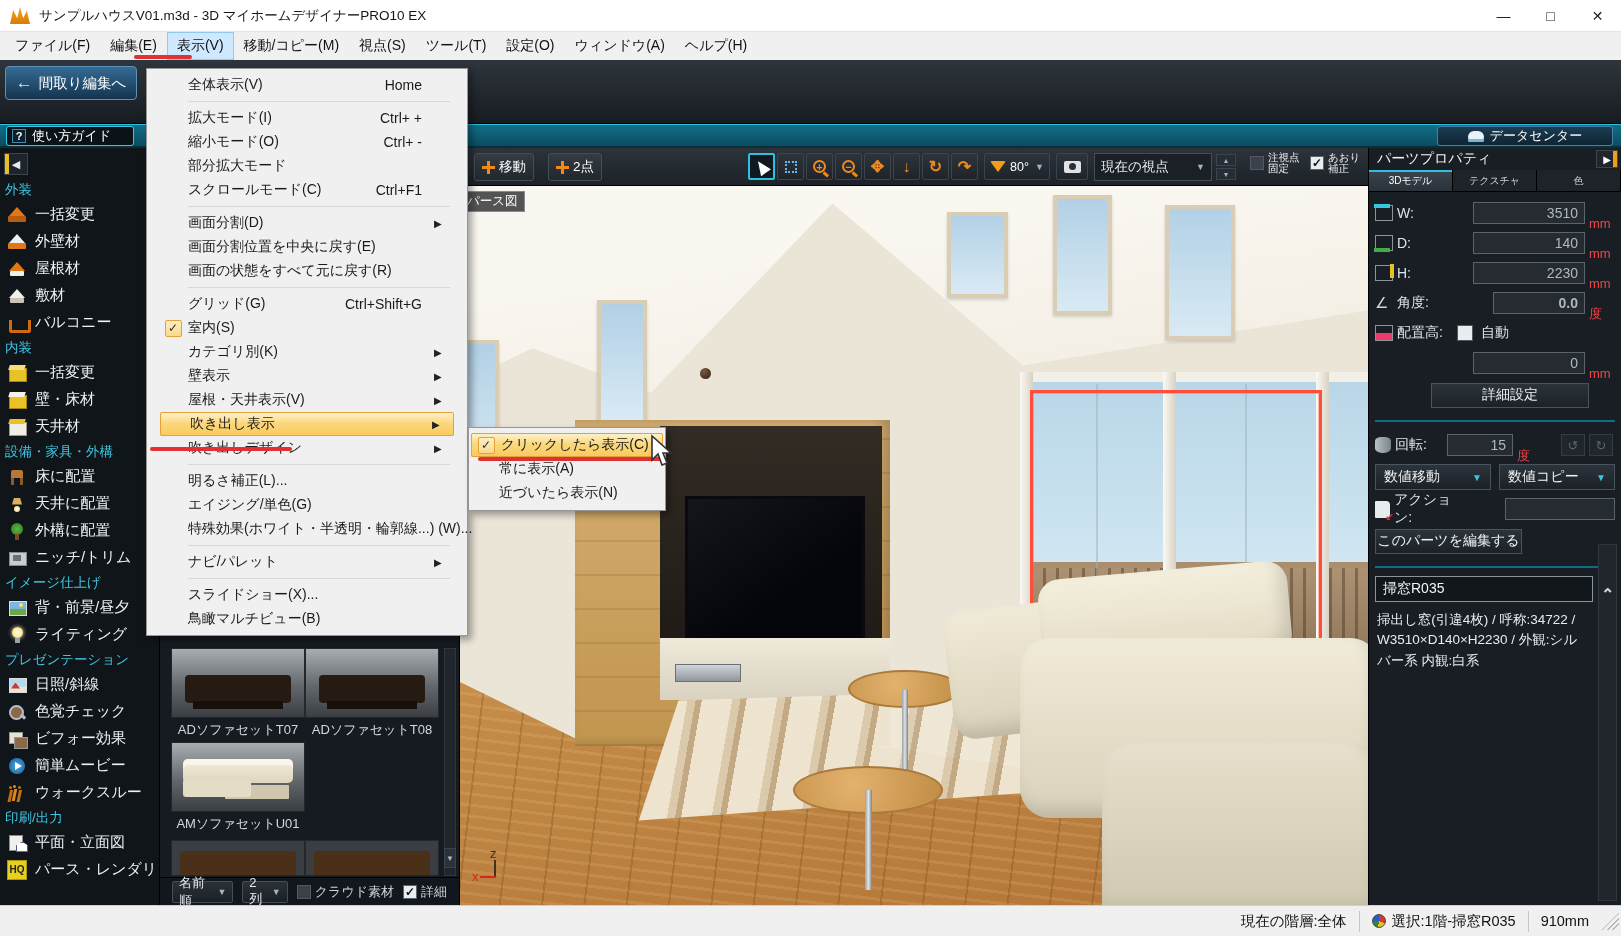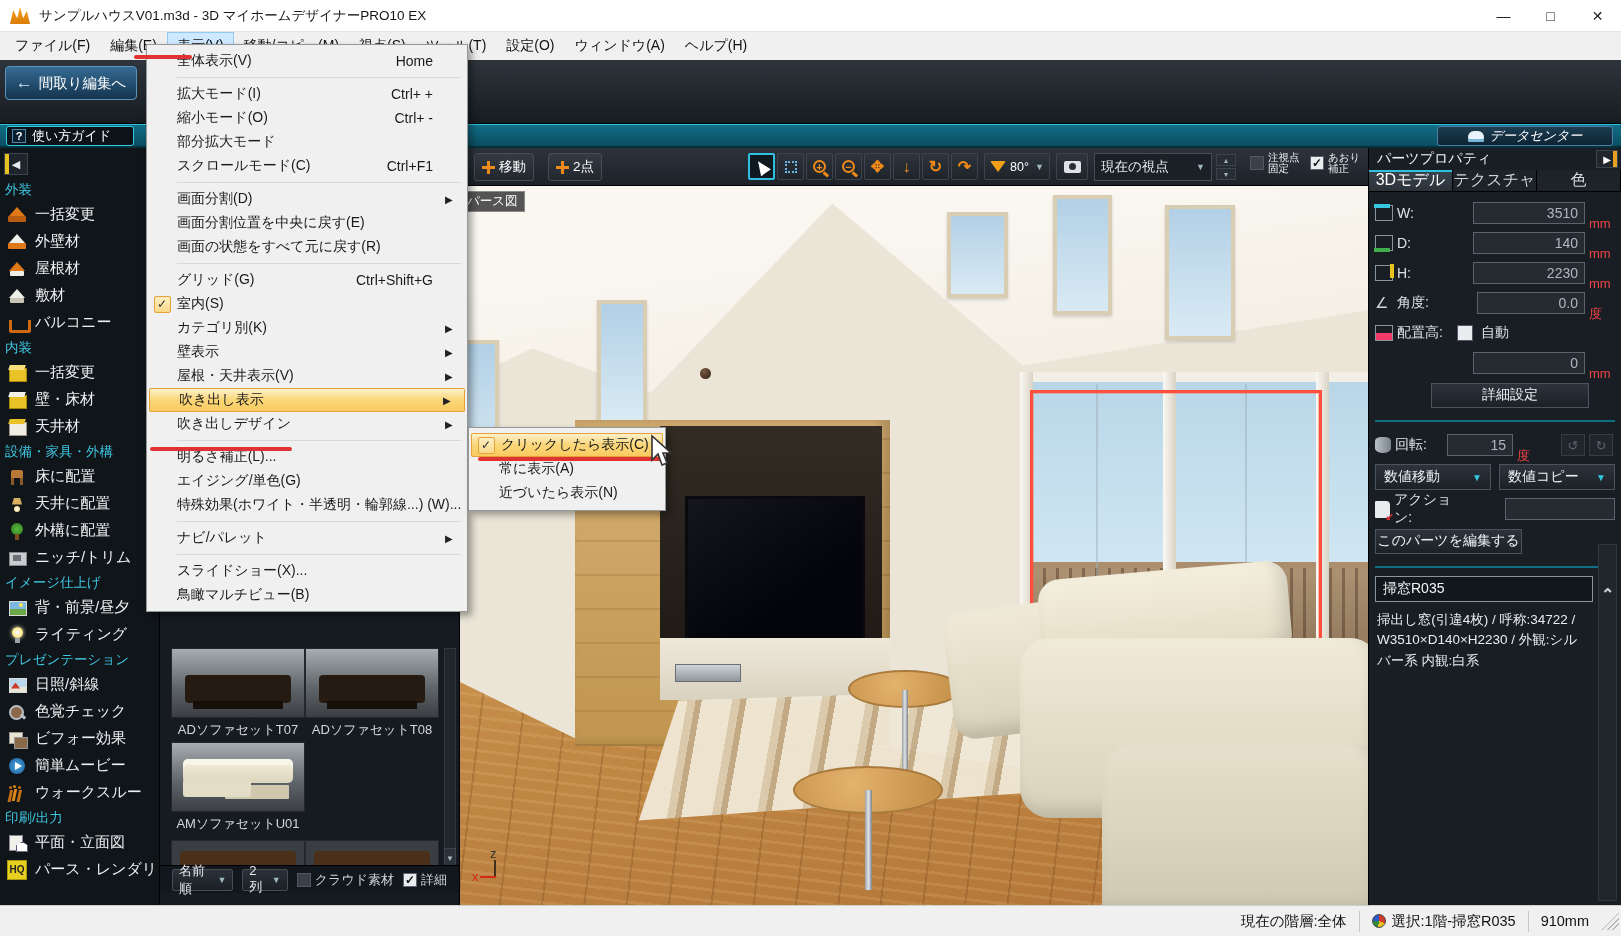--- a/index.html
+++ b/index.html
@@ -43,21 +43,21 @@
   .ic-cyl{width:14px;height:14px;background:linear-gradient(90deg,#7fd4e8,#3aa8c8);border-radius:50% 50% 45% 45%/22% 22% 30% 30%;}
   .ic-pyr{width:0;height:0;border-left:8px solid transparent;border-right:8px solid transparent;border-bottom:13px solid #e8c24a;}
   .ic-pen{width:22px;height:22px;position:relative;}
   .ic-pen::before{content:"";position:absolute;left:3px;top:9px;width:17px;height:5px;background:linear-gradient(#fafafa,#9aa2a8);transform:rotate(-38deg);border-radius:1px;}
   .tb-checks{position:absolute;left:1287px;top:70px;display:grid;grid-template-rows:20px 20px;grid-auto-flow:column;column-gap:16px;row-gap:3px;}
   .tbchk{display:flex;align-items:center;gap:4px;color:#eef2f5;font-size:13px;white-space:nowrap;}
   .chkbox{width:14px;height:14px;background:#e9edf0;border:1px solid #5a646c;display:flex;align-items:center;justify-content:center;font-size:12px;color:#111;font-weight:bold;line-height:1;}
 
   
   .tealbar{position:absolute;left:0;top:124px;width:1621px;height:24px;background:linear-gradient(#127089,#0a4d60);box-shadow:inset 0 1px 0 #2ec0de;border-bottom:2px solid #06303c;}
-  .dc-btn{position:absolute;left:1437px;top:126px;width:176px;height:20px;background:linear-gradient(#1c3d52,#0e2434);border:1px solid #4a80a8;border-radius:3px;color:#fff;font-size:13px;display:flex;align-items:center;justify-content:center;gap:6px;font-style:italic;}
+  .dc-btn{position:absolute;left:1437px;top:126px;width:176px;height:20px;background:linear-gradient(#1c3d52,#0e2434);border:1px solid #4a80a8;border-radius:3px;color:#fff;font-size:13px;display:flex;align-items:center;justify-content:center;gap:6px;}
   .ic-cloud2{width:16px;height:11px;background:#e8f2f8;border-radius:6px 6px 2px 2px;box-shadow:inset 0 -3px 0 #79b7d8;}
 
   
   .back-btn{position:absolute;left:5px;top:66px;width:132px;height:34px;background:linear-gradient(#356b94,#14344f);border:1px solid #5b93bd;border-radius:4px;color:#fff;font-size:14.5px;display:flex;align-items:center;justify-content:center;gap:6px;z-index:5;}
   .back-arrow{font-size:17px;color:#cfe6f5;}
   .guide-btn{position:absolute;left:6px;top:126px;width:128px;height:20px;background:#0c1318;border:1px solid #35cadf;border-radius:3px;color:#fff;font-size:13px;display:flex;align-items:center;gap:6px;padding:0 5px;z-index:5;}
   .guide-q{width:14px;height:14px;background:#0a2030;border:1px solid #4a8aa8;color:#fff;font-size:11px;display:flex;align-items:center;justify-content:center;font-weight:bold;}
 
   
   .sidebar{position:absolute;left:0;top:148px;width:160px;height:757px;background:#10151a;border-right:1px solid #000;overflow:hidden;}
@@ -116,21 +116,21 @@
   .tile.dark::before{left:10%;bottom:14px;width:80%;height:28px;background:#261b12;border-radius:4px;}
   .tile.dark::after{left:16%;bottom:8px;width:68%;height:8px;background:#17100a;}
   .tile::before,.tile::after{content:"";position:absolute;}
   .tile.cream::before{left:8%;top:16px;width:84%;height:24px;background:linear-gradient(#f4eeda,#ddd6be);border-radius:5px;box-shadow:inset 0 6px 0 rgba(255,255,255,.5);}
   .tile.cream::after{left:8%;top:36px;width:52%;height:18px;background:#e4ddc6;border-radius:3px;box-shadow:40px 4px 0 -2px #cfc7ae;}
   .tlabel{height:24px;display:flex;align-items:center;justify-content:center;color:#d4d7da;font-size:13px;white-space:nowrap;}
   .tile.brown{height:36px;background:#3a3e42;}
   .tile.brown::before{left:6%;top:10px;width:88%;height:26px;background:#4a3018;border-radius:4px 4px 0 0;}
   .pal-scroll{position:absolute;right:3px;top:500px;height:228px;width:12px;background:#20262c;border:1px solid #30363c;}
   .pal-scroll-down{position:absolute;right:3px;top:700px;width:12px;height:20px;background:#2a3138;color:#aeb8c0;font-size:8px;display:flex;align-items:center;justify-content:center;border:1px solid #3c444c;}
-  .pal-controls{position:absolute;left:0;bottom:12px;width:100%;height:28px;display:flex;align-items:center;gap:9px;padding:0 12px;background:#12171d;border-top:1px solid #000;}
+  .pal-controls{position:absolute;left:0;bottom:0;width:100%;height:28px;display:flex;align-items:center;gap:9px;padding:0 12px;background:#12171d;border-top:1px solid #000;}
   .mini-dd{height:22px;background:linear-gradient(#2b3138,#1b2026);border:1px solid #454e57;border-radius:2px;color:#e6eaee;font-size:13px;display:flex;align-items:center;gap:6px;padding:0 6px;}
   .palchk{display:flex;align-items:center;gap:4px;color:#cfd6db;font-size:13px;white-space:nowrap;}
   .chkbox.dim{background:#3a4148;border-color:#556;}
 
   
   .viewport{position:absolute;left:460px;top:148px;width:908px;height:757px;}
   .vp-toolbar{position:absolute;left:0;top:0;width:908px;height:38px;background:linear-gradient(#2c333b,#1d2228);border-bottom:1px solid #000;}
   .vpbtn{position:absolute;top:5px;height:28px;background:linear-gradient(#343b43,#22272d);border:1px solid #454e57;border-radius:3px;color:#fff;font-size:13.5px;display:flex;align-items:center;gap:4px;padding:0 7px;}
   .vp-ic{position:absolute;top:5px;width:27px;height:27px;background:linear-gradient(#2d343c,#1f242a);border:1px solid #3c444c;border-radius:2px;display:flex;align-items:center;justify-content:center;color:#f08a18;font-size:16px;font-weight:bold;}
   .vp-ic.active{border:2px solid #2ec0de;background:#10191f;color:#fff;}
@@ -177,21 +177,21 @@
   .axis .zl{position:absolute;left:16px;top:0;color:#333;font-size:13px;}
   .axis .vline{position:absolute;left:20px;top:14px;width:2px;height:16px;background:#40321f;}
   .axis .hline{position:absolute;left:6px;top:30px;width:16px;height:2px;background:#d42a1a;}
   .axis .xl{position:absolute;left:-2px;top:23px;color:#d42a1a;font-size:13px;}
 
   
   .panel{position:absolute;left:1368px;top:148px;width:253px;height:757px;background:#181e24;border-left:1px solid #000;color:#dde2e6;}
   .panel-title{height:22px;display:flex;align-items:center;padding:0 8px;font-size:14px;color:#f0f4f6;}
   .panel-expand{position:absolute;right:3px;top:2px;width:22px;height:18px;background:#20262c;border:1px solid #3c444c;color:#fff;font-size:10px;display:flex;align-items:center;justify-content:center;box-shadow:inset -4px 0 0 #e8a020;}
   .tabs{display:flex;height:22px;border-bottom:1px solid #000;}
-  .tab{flex:1;display:flex;align-items:center;justify-content:center;font-size:16px;background:#1d2329;color:#cfd6db;border-right:1px solid #000;text-align:center;}
+  .tab{flex:1;display:flex;align-items:center;justify-content:center;font-size:10px;background:#1d2329;color:#cfd6db;border-right:1px solid #000;text-align:center;}
   .tab.active{background:linear-gradient(#3a444c,#2a323a);box-shadow:inset 0 2px 0 #2ec0de;color:#fff;}
   .prow{display:flex;align-items:center;height:30px;padding:0 6px;gap:4px;}
   .plabel{font-size:14px;width:56px;}
   .plabel.narrow{width:30px;}
   .pinput{margin-left:auto;width:112px;height:22px;background:#252b31;border:1px solid #5a646c;color:#aeb8c0;font-size:14px;display:flex;align-items:center;justify-content:flex-end;padding:0 6px;}
   .pinput.small{width:66px;margin-left:6px;}
   .punit{width:26px;font-size:13px;color:#ef4444;margin-top:21px;}
   .cube-ic{width:18px;height:16px;border:1.5px solid #8a949c;position:relative;flex:0 0 18px;}
   .cube-ic::after{content:"";position:absolute;}
   .cube-ic.w::after{left:-2px;top:-2px;width:100%;height:4px;background:#35c6e0;}
@@ -212,21 +212,21 @@
   .pan-scroll{position:absolute;right:4px;top:396px;bottom:4px;width:19px;background:#20262c;border:1px solid #30363c;}
   .pan-scroll::before{content:"⌃";position:absolute;left:2px;top:40px;color:#c8d2d8;font-size:16px;font-weight:bold;}
 
   
   .statusbar{position:absolute;left:0;top:905px;width:1621px;height:31px;background:#f0f0f0;border-top:1px solid #cfcfcf;display:flex;align-items:center;justify-content:flex-end;font-size:14.5px;color:#111;}
   .sb-cell{padding:0 12px;display:flex;align-items:center;gap:6px;border-left:1px solid #c6c6c6;height:70%;}
   .sphere-ic{width:14px;height:14px;border-radius:50%;background:conic-gradient(#d23a2a 0 110deg,#e8c020 110deg 190deg,#2a8a3a 190deg 265deg,#2a5ac8 265deg);border:1px solid #444;}
   .grip{width:18px;height:18px;margin-right:2px;background:linear-gradient(135deg,transparent 0 50%,#b8b8b8 50% 55%,transparent 55% 65%,#b8b8b8 65% 70%,transparent 70% 80%,#b8b8b8 80% 85%,transparent 85%);}
 
   
-  .menu{position:absolute;left:146px;top:44px;width:322px;background:#f0f0f0;border:1px solid #979797;box-shadow:4px 4px 7px rgba(0,0,0,.35);z-index:50;padding:4px 0;}
+  .menu{position:absolute;left:146px;top:68px;width:322px;background:#f0f0f0;border:1px solid #979797;box-shadow:4px 4px 7px rgba(0,0,0,.35);z-index:50;padding:4px 11px;}
   .mi{height:24px;display:flex;align-items:center;font-size:14px;color:#1a1a1a;padding-right:4px;}
   .mcheck{width:30px;flex:0 0 30px;display:flex;align-items:center;justify-content:center;}
   .mcheck.checked i{width:17px;height:17px;font-style:normal;background:linear-gradient(#fdeec2,#fbd98a);border:1px solid #e5a23c;border-radius:2px;display:flex;align-items:center;justify-content:center;font-size:12px;color:#333;}
   .mlabel{flex:1;white-space:nowrap;}
   .mshort{padding-right:12px;color:#1a1a1a;}
   .marrow{width:18px;flex:0 0 18px;font-size:10px;color:#222;text-align:left;}
   .msep{height:1px;background:#d8d8d8;margin:4px 6px 4px 30px;}
   .mi.hl{background:linear-gradient(#fdf3d2,#fbd77b 48%,#f8ca5e);box-shadow:inset 0 0 0 1px #e5a23c;border-radius:2px;margin:0 2px;}
   .submenu{position:absolute;left:468px;top:427px;width:198px;background:#f0f0f0;border:1px solid #979797;box-shadow:4px 4px 7px rgba(0,0,0,.35);z-index:55;padding:5px 0;}
   .ann{position:absolute;background:#e03232;border-radius:2px;z-index:60;}
@@ -636,21 +636,21 @@
   </div>
   <div class="prow">
     <span class="cube-ic h"></span>
     <span class="plabel narrow">H:</span>
     <span class="pinput">2230</span>
     <span class="punit">mm</span>
   </div>
   <div class="prow">
     <span class="angle-ic">∠</span>
     <span class="plabel">角度:</span>
-    <span class="pinput" style="width:108px;">0.0</span>
+    <span class="pinput" style="width:92px;font-weight:bold;">0.0</span>
     <span class="punit">度</span>
   </div>
   <div class="prow">
     <span class="cube-ic p"></span>
     <span class="plabel">配置高:</span>
     <span class="chkbox dim" style="width:16px;height:16px;background:#e9edf0;"></span>
     <span style="font-size:14px;margin-left:4px;">自動</span>
   </div>
   <div class="prow">
     <span class="pinput">0</span>

